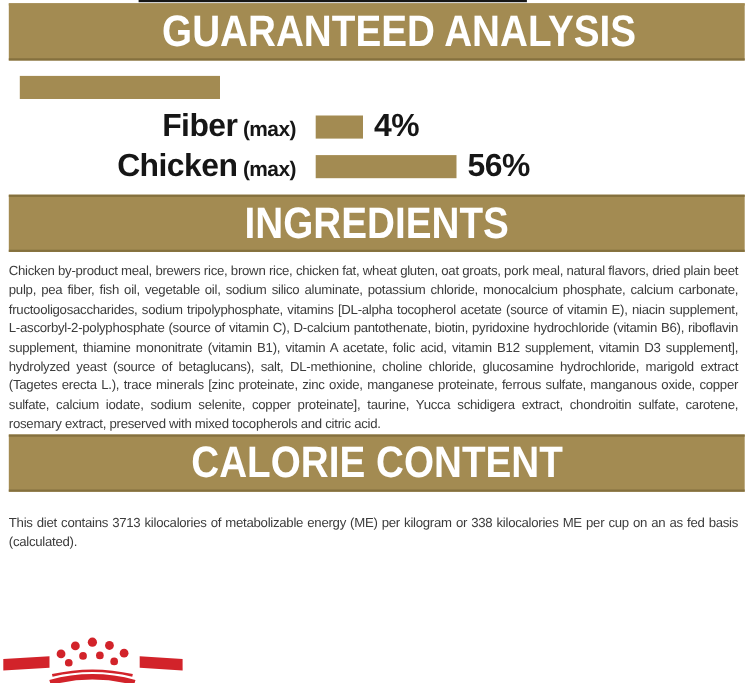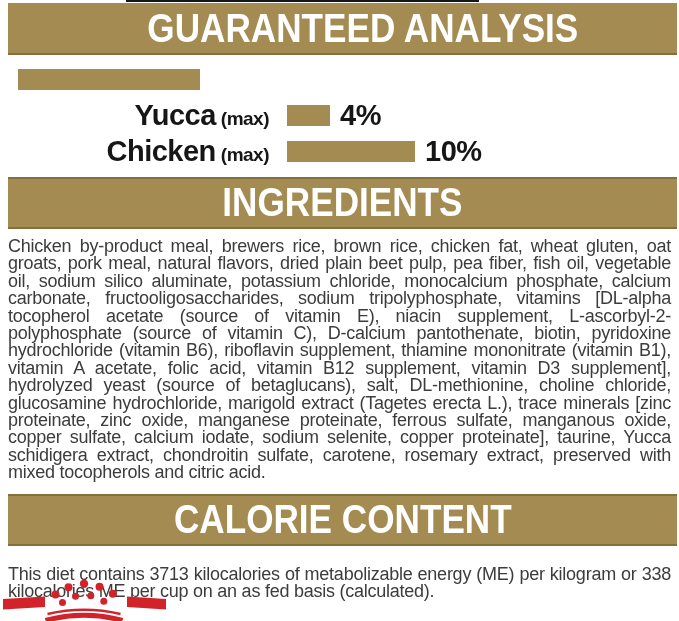--- a/index.html
+++ b/index.html
@@ -26,21 +26,21 @@
   .banner span {
     color: #ffffff;
     font-weight: bold;
     font-size: 37px;
     letter-spacing: 0px;
     transform: scale(0.95, 1.08);
     white-space: nowrap;
   }
   .banner.first { margin-top: 3px; border-top-color: var(--gold); padding-left: 40px; }
   .banner.second { margin-top: 8px; text-align: right; }
-  .banner.third { margin-top: 12px; }
+  .banner.third { }
 
   .chart { margin-top: 6px; }
   .chart-row {
     height: 36px;
     display: flex; align-items: center;
   }
   .nutrient-label {
     width: 269px;
     text-align: right;
     color: #161616;
@@ -57,21 +57,21 @@
   .nutrient-value {
     margin-left: 10px;
     font-size: 29px; font-weight: bold;
     color: #161616;
     letter-spacing: -0.5px;
   }
 
   .body-text {
     margin: 9px 8px 0 8px;
     color: #3c3c3c;
-    font-size: 18px;
+    font-size: 12px;
     line-height: 17.4px;
     letter-spacing: -0.25px;
     text-align: justify;
   }
   .calorie-text { margin-top: 20px; }
 
   .crown-logo {
     position: absolute;
     left: 0; top: 576px;
     width: 170px; height: 45px;
@@ -88,32 +88,32 @@
 
 <div class="chart">
 
 
   <div class="chart-row">
     <div class="nutrient-bar" style="width: 182px;"></div>
   </div>
 
   <div class="chart-row">
     <div class="nutrient-label">
-      <span class="nutrient-name">Yucca</span><span class="nutrient-qualifier">(max)</span>
+      <span class="nutrient-name">Fiber</span><span class="nutrient-qualifier">(max)</span>
     </div>
     <div class="nutrient-bar" style="width: 43px;"></div>
     <div class="nutrient-value">4%</div>
   </div>
 
   <div class="chart-row">
     <div class="nutrient-label">
       <span class="nutrient-name">Chicken</span><span class="nutrient-qualifier">(max)</span>
     </div>
     <div class="nutrient-bar" style="width: 128px;"></div>
-    <div class="nutrient-value">10%</div>
+    <div class="nutrient-value">56%</div>
   </div>
 
 </div>
 
 <div class="banner second">
   <span>INGREDIENTS</span>
 </div>
 
 <div class="body-text">Chicken by-product meal, brewers rice, brown rice, chicken fat, wheat gluten, oat groats, pork meal, natural flavors, dried plain beet pulp, pea fiber, fish oil, vegetable oil, sodium silico aluminate, potassium chloride, monocalcium phosphate, calcium carbonate, fructooligosaccharides, sodium tripolyphosphate, vitamins [DL-alpha tocopherol acetate (source of vitamin E), niacin supplement, L-ascorbyl-2-polyphosphate (source of vitamin C), D-calcium pantothenate, biotin, pyridoxine hydrochloride (vitamin B6), riboflavin supplement, thiamine mononitrate (vitamin B1), vitamin A acetate, folic acid, vitamin B12 supplement, vitamin D3 supplement], hydrolyzed yeast (source of betaglucans), salt, DL-methionine, choline chloride, glucosamine hydrochloride, marigold extract (Tagetes erecta L.), trace minerals [zinc proteinate, zinc oxide, manganese proteinate, ferrous sulfate, manganous oxide, copper sulfate, calcium iodate, sodium selenite, copper proteinate], taurine, Yucca schidigera extract, chondroitin sulfate, carotene, rosemary extract, preserved with mixed tocopherols and citric acid.</div>
 

